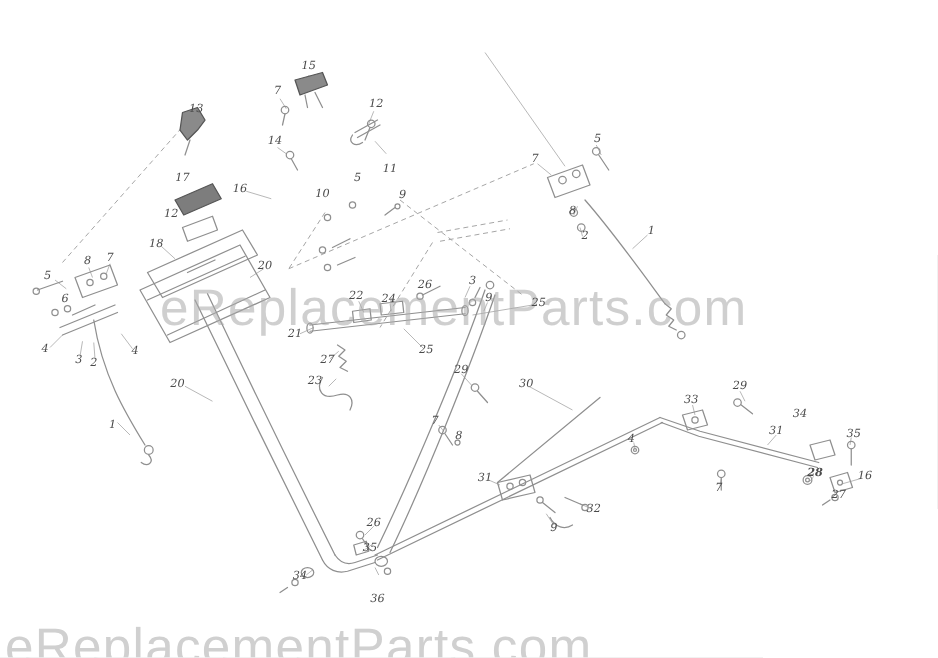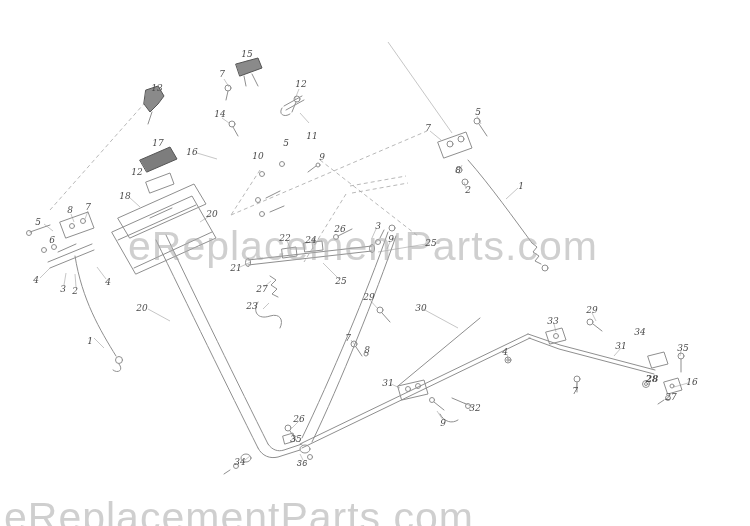--- a/index.html
+++ b/index.html
@@ -250,21 +250,21 @@
   <div id="wm-bottom" class="watermark" style="color: rgb(169, 169, 169);">eReplacementParts.com</div>
 
   <div id="callout-layer">
       <span class="callout" style="left: 247px; top: 54px; color: rgb(74, 74, 74);">15</span>
       <span class="callout" style="left: 222px; top: 74px; color: rgb(74, 74, 74);">7</span>
       <span class="callout" style="left: 157px; top: 88px; color: rgb(74, 74, 74);">13</span>
       <span class="callout" style="left: 301px; top: 84px; color: rgb(74, 74, 74);">12</span>
       <span class="callout" style="left: 220px; top: 114px; color: rgb(74, 74, 74);">14</span>
       <span class="callout" style="left: 312px; top: 136px; color: rgb(74, 74, 74);">11</span>
       <span class="callout" style="left: 192px; top: 152px; color: rgb(74, 74, 74);">16</span>
-      <span class="callout" style="left: 146px; top: 143px; color: rgb(74, 74, 74); margin-left: 12px;">17</span>
+      <span class="callout" style="left: 146px; top: 143px; color: rgb(74, 74, 74);">17</span>
       <span class="callout" style="left: 137px; top: 172px; color: rgb(74, 74, 74);">12</span>
       <span class="callout" style="left: 258px; top: 156px; color: rgb(74, 74, 74);">10</span>
       <span class="callout" style="left: 286px; top: 143px; color: rgb(74, 74, 74);">5</span>
       <span class="callout" style="left: 322px; top: 157px; color: rgb(74, 74, 74);">9</span>
       <span class="callout" style="left: 125px; top: 196px; color: rgb(74, 74, 74);">18</span>
       <span class="callout" style="left: 212px; top: 214px; color: rgb(74, 74, 74);">20</span>
       <span class="callout" style="left: 70px; top: 210px; color: rgb(74, 74, 74);">8</span>
       <span class="callout" style="left: 88px; top: 207px; color: rgb(74, 74, 74);">7</span>
       <span class="callout" style="left: 38px; top: 222px; color: rgb(74, 74, 74);">5</span>
       <span class="callout" style="left: 52px; top: 240px; color: rgb(74, 74, 74);">6</span>
@@ -302,15 +302,15 @@
       <span class="callout" style="left: 575px; top: 391px; color: rgb(74, 74, 74);">7</span>
       <span class="callout" style="left: 652px; top: 379px; color: rgb(74, 74, 74); font-weight: bold;">28</span>
       <span class="callout" style="left: 692px; top: 382px; color: rgb(74, 74, 74);">16</span>
       <span class="callout" style="left: 671px; top: 397px; color: rgb(74, 74, 74);">27</span>
       <span class="callout" style="left: 388px; top: 383px; color: rgb(74, 74, 74);">31</span>
       <span class="callout" style="left: 443px; top: 423px; color: rgb(74, 74, 74);">9</span>
       <span class="callout" style="left: 475px; top: 408px; color: rgb(74, 74, 74);">32</span>
       <span class="callout" style="left: 299px; top: 419px; color: rgb(74, 74, 74);">26</span>
       <span class="callout" style="left: 296px; top: 439px; color: rgb(74, 74, 74);">35</span>
       <span class="callout" style="left: 240px; top: 462px; color: rgb(74, 74, 74);">34</span>
-      <span class="callout" style="left: 302px; top: 464px; color: rgb(74, 74, 74); font-family: Liberation Mono, monospace;">36</span>
+      <span class="callout" style="left: 302px; top: 480px; color: rgb(74, 74, 74);">36</span>
     </div>
 </div>
 
 </body></html>

